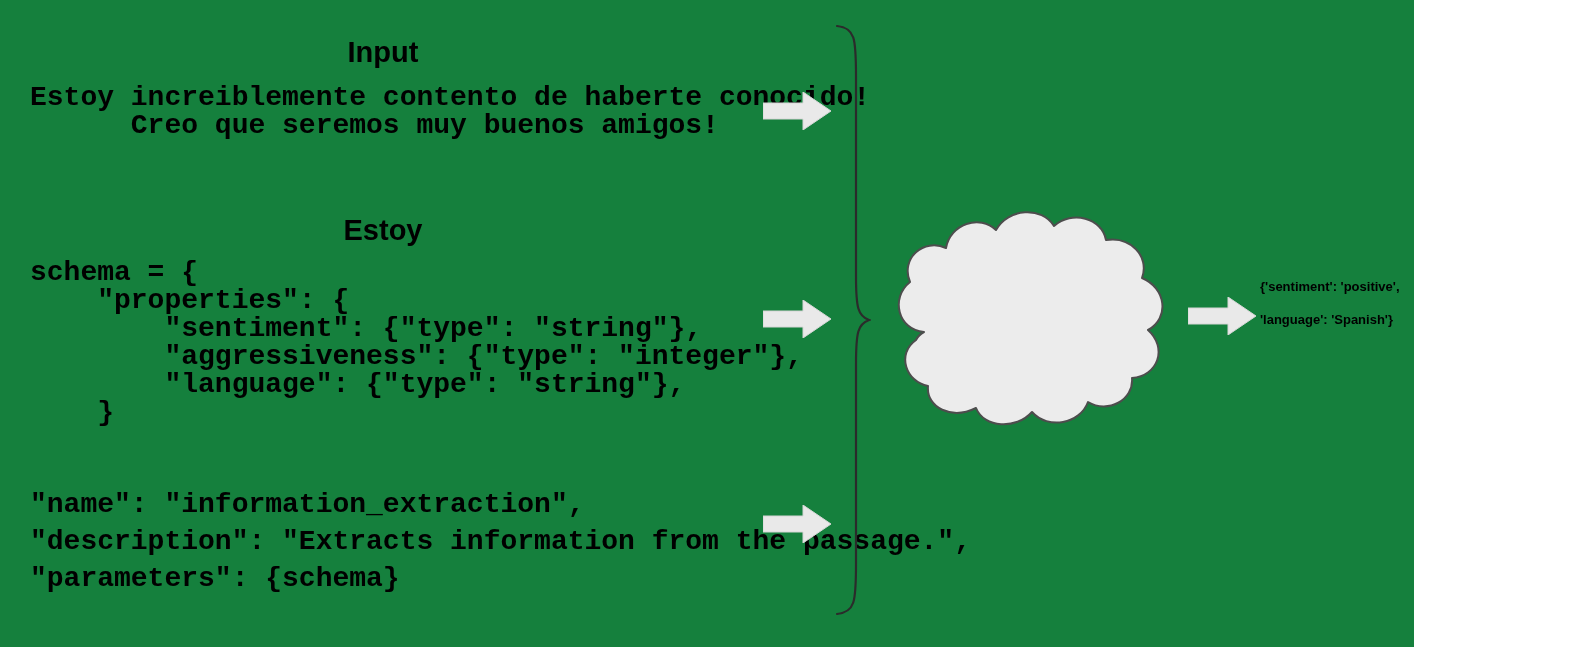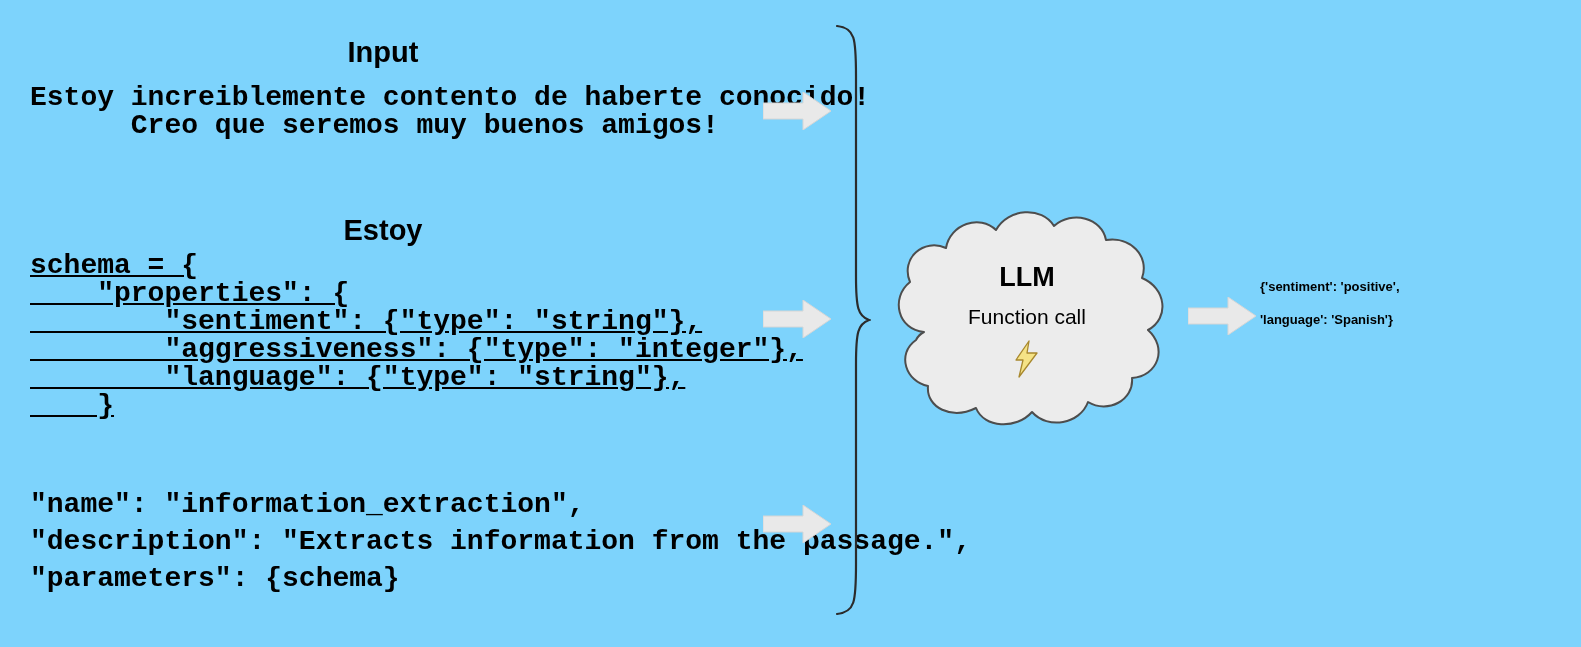--- a/index.html
+++ b/index.html
@@ -1,19 +1,19 @@
 <!DOCTYPE html>
 <html><head>
 <meta charset="utf-8">
 <style>
   html,body{margin:0;padding:0;background:#ffffff;}
   .canvas{
     position:relative;
-    width:1581px;height:647px;
-    background:#7dd3fc;
+    width:1414px;height:647px;
+    background:#15803d;
     font-family:"Liberation Sans", sans-serif;
     color:#000;
     overflow:hidden;
   }
   .section-title{
     position:absolute;left:0;width:766px;
     text-align:center;
     font-size:29px;font-weight:bold;line-height:1;
   }
   .mono{
@@ -43,21 +43,21 @@
 </head>
 <body>
 
 <div class="canvas">
 
   <div class="section-title" style="top:38px;">Input</div>
   <pre class="mono code-block" style="top:84px;line-height:28px;">Estoy increiblemente contento de haberte conocido!
       Creo que seremos muy buenos amigos!</pre>
 
   <div class="section-title" style="top:216px;">Estoy</div>
-  <pre class="mono code-block" style="top:252px;text-decoration:underline;">schema = {
+  <pre class="mono code-block" style="top:259px;">schema = {
     "properties": {
         "sentiment": {"type": "string"},
         "aggressiveness": {"type": "integer"},
         "language": {"type": "string"},
     }</pre>
 
   <div class="code-block" style="top:492px;">
     <div class="mono fn-line">"name": "information_extraction",</div>
     <div class="mono fn-line">"description": "Extracts information from the passage.",</div>
     <div class="mono fn-line">"parameters": {schema}</div>
@@ -88,29 +88,20 @@
              C290,86 294,116 272,128
              C292,146 282,174 256,176
              C258,198 232,212 212,200
              C204,222 172,228 156,210
              C140,228 108,226 100,206
              C76,218 50,206 52,184
              C30,180 20,152 40,138
              C42,134 44,132 48,130 Z" fill="#ececec" stroke="#4d4d4d" stroke-width="2" stroke-linejoin="round"></path>
   </svg>
 
-  <div class="cloud-content">
-    <div class="llm-title">LLM</div>
-    <div class="llm-subtitle">Function call</div>
-    <div class="bolt-holder">
-      <svg width="24" height="38" viewBox="0 0 24 38">
-        <polygon points="14,1 1,20 8,20 4,37 22,13 12,13" fill="#f5e386" stroke="#a8882e" stroke-width="1.3" stroke-linejoin="round"></polygon>
-      </svg>
-    </div>
-  </div>
 
   <svg class="flow-arrow" style="left:1188px;top:297px;" viewBox="0 0 68 38">
     <polygon points="0,11 40,11 40,0 68,19 40,38 40,27 0,27" fill="#e9e9e9" stroke="#d6d6d6" stroke-width="1"></polygon>
   </svg>
 
   <div class="output-block">
     <div>{'sentiment': 'positive',</div>
     <div>'language': 'Spanish'}</div>
   </div>
 

